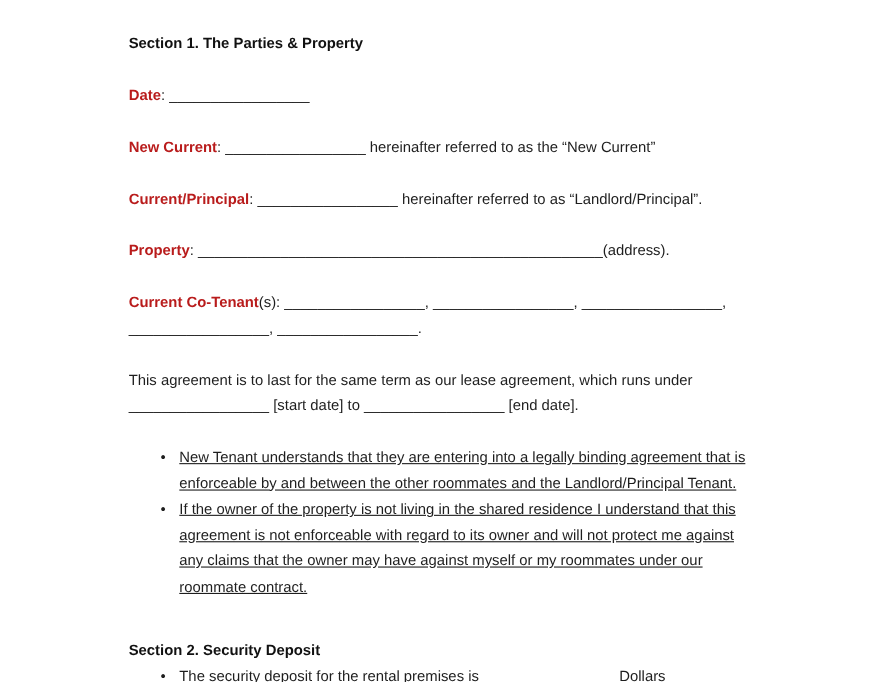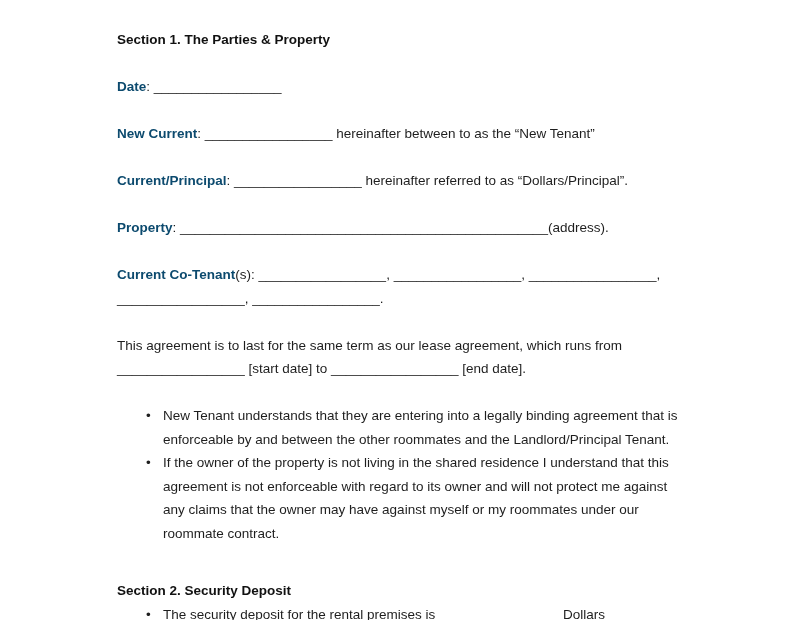--- a/index.html
+++ b/index.html
@@ -17,25 +17,26 @@
   }
   .content {
     position: absolute;
     left: 117px;
     top: 28px;
     width: 566px;
   }
   p { margin: 0 0 23.5px 0; }
   .heading { font-weight: bold; color: #111; }
   .heading.tight { margin-bottom: 0; margin-top: 34px; }
-  strong { font-weight: bold; color: #0c4a6e; }
+  strong { font-weight: bold; color: #b91c1c; }
   ul.clauses {
     list-style: none;
     margin: 0 0 23.5px 0;
     padding: 0;
+    text-decoration: underline;
   }
   ul.clauses.last { margin-bottom: 0; }
   ul.clauses li {
     position: relative;
     padding-left: 46px;
   }
   ul.clauses li::before {
     content: "\2022";
     position: absolute;
     left: 29px;
@@ -45,29 +46,29 @@
 </head>
 <body>
 
 <div class="page">
   <div class="content">
 
     <p class="heading">Section 1. The Parties &amp; Property</p>
 
     <p><strong>Date</strong><span>: _________________</span></p>
 
-    <p><strong>New Current</strong><span>: _________________ hereinafter between to as the “New Tenant”</span></p>
+    <p><strong>New Current</strong><span>: _________________ hereinafter referred to as the “New Current”</span></p>
 
-    <p><strong>Current/Principal</strong><span>: _________________ hereinafter referred to as “Dollars/Principal”.</span></p>
+    <p><strong>Current/Principal</strong><span>: _________________ hereinafter referred to as “Landlord/Principal”.</span></p>
 
     <p><strong>Property</strong><span>: _________________________________________________(address).</span></p>
 
     <p><strong>Current Co-Tenant</strong><span>(s): _________________, _________________, _________________, _________________, _________________.</span></p>
 
-    <p>This agreement is to last for the same term as our lease agreement, which runs from _________________ [start date] to _________________ [end date].</p>
+    <p>This agreement is to last for the same term as our lease agreement, which runs under _________________ [start date] to _________________ [end date].</p>
 
     <ul class="clauses">
       <li>New Tenant understands that they are entering into a legally binding agreement that is enforceable by and between the other roommates and the Landlord/Principal Tenant.</li>
       <li>If the owner of the property is not living in the shared residence I understand that this agreement is not enforceable with regard to its owner and will not protect me against any claims that the owner may have against myself or my roommates under our roommate contract.</li>
     </ul>
 
     <p class="heading tight">Section 2. Security Deposit</p>
 
     <ul class="clauses last">
       <li>The security deposit for the rental premises is ________________ Dollars ($________________) totaling ________________ Dollars ($________________) including all the roommates combined deposits.</li>

